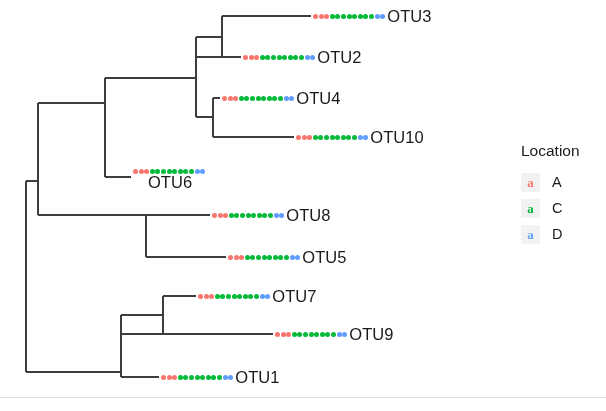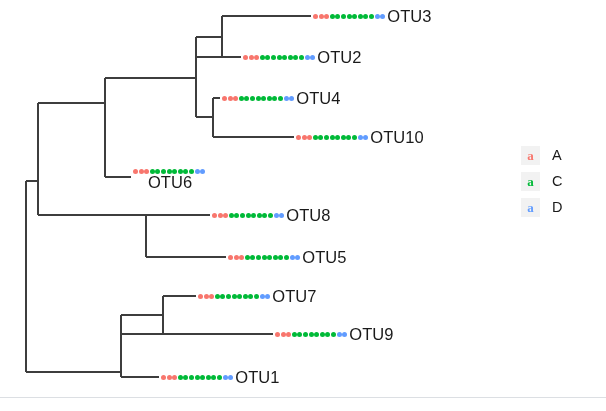--- a/index.html
+++ b/index.html
@@ -233,20 +233,21 @@
           <div class="dot" style="background: rgb(0, 186, 56);"></div>
           <div class="dot" style="background: rgb(0, 186, 56);"></div>
           <div class="dot" style="background: rgb(97, 156, 255);"></div>
           <div class="dot" style="background: rgb(97, 156, 255);"></div>
         </div>
         <div class="tiplabel">OTU1</div>
       </div>
     </div>
 
   <div id="legend">
+    <div class="legend-title">Location</div>
     <div id="legend-rows">
         <div class="legend-row">
           <div class="legend-key">
             <span style="color: rgb(248, 118, 109);">a</span>
           </div>
           <div class="legend-lab">A</div>
         </div>
         <div class="legend-row">
           <div class="legend-key">
             <span style="color: rgb(0, 186, 56);">a</span>

